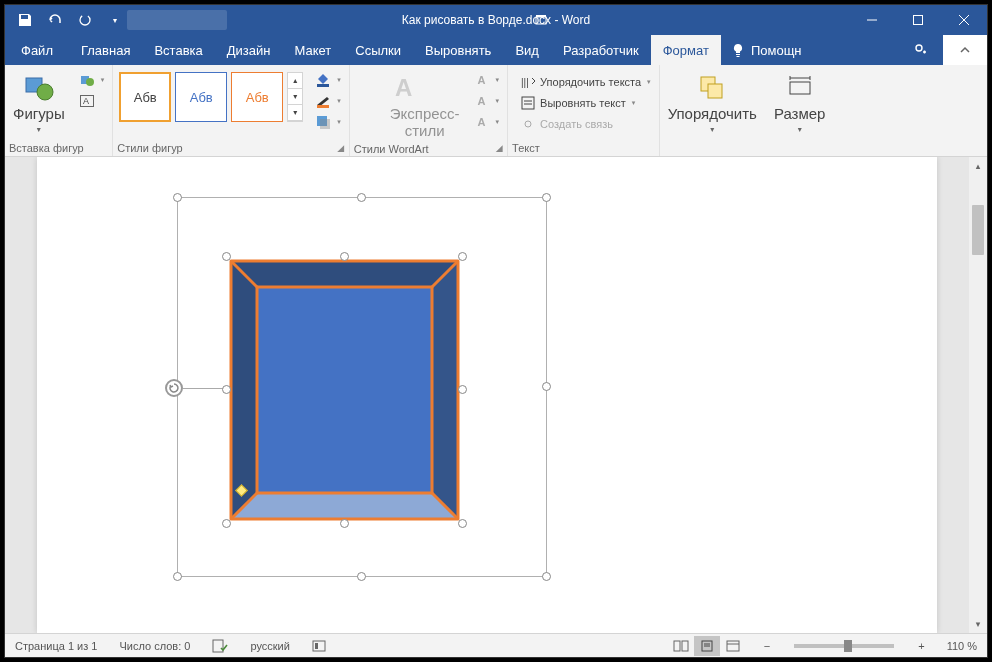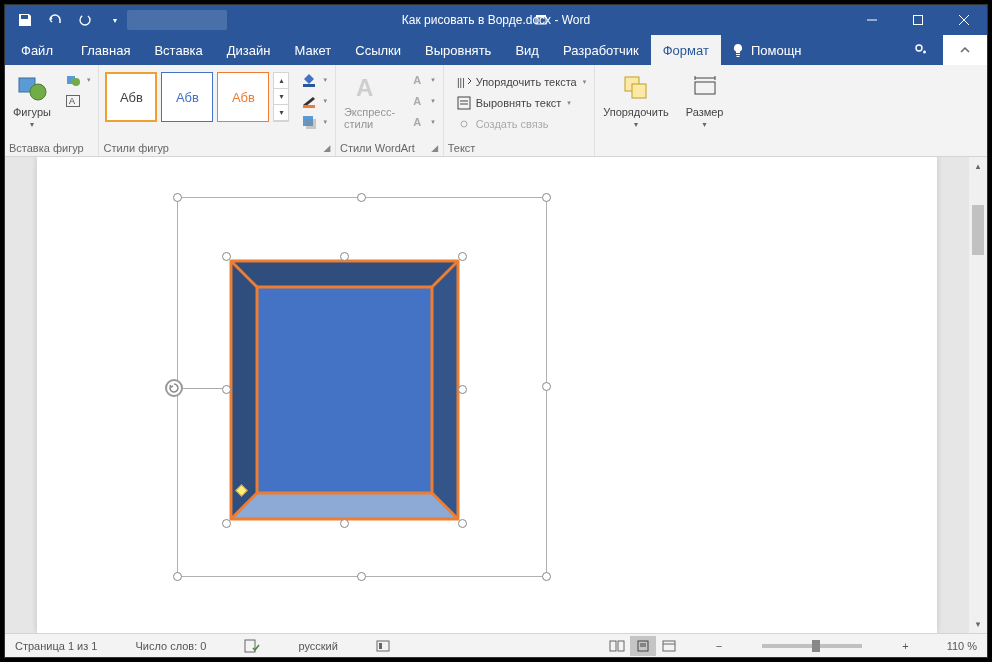--- a/index.html
+++ b/index.html
@@ -28,21 +28,21 @@
 
 
 .ribbon { height: 92px; background: #f3f3f3; border-bottom: 1px solid #d4d4d4; display: flex; font-size: 11px; color: #444; }
 .ribbon .group { display: flex; flex-direction: column; border-right: 1px solid #e1e1e1; padding: 2px 4px 0 4px; position: relative; }
 .ribbon .group .content { flex: 1; display: flex; align-items: flex-start; gap: 2px; padding-top: 3px; }
 .ribbon .group .label { font-size: 11px; color: #666; padding: 2px 0; position: relative; }
 .ribbon .launcher { position: absolute; right: 2px; bottom: 2px; width: 12px; height: 12px; cursor: pointer; color: #888; font-size: 9px; display: flex; align-items: center; justify-content: center; }
 
 .big-btn { display: flex; flex-direction: column; align-items: center; justify-content: flex-start; padding: 2px 4px; cursor: pointer; min-width: 40px; gap: 2px; }
 .big-btn .icon-box { width: 32px; height: 32px; display: flex; align-items: center; justify-content: center; }
-.big-btn .txt { font-size: 11px; line-height: 1.1; }
+.big-btn .txt { font-size: 15px; text-align: center; line-height: 1.1; }
 .big-btn .arrow { font-size: 8px; color: #666; }
 
 .style-gallery { display: flex; gap: 4px; align-items: center; padding: 2px; }
 .style-item { width: 52px; height: 50px; border: 1px solid #d4d4d4; background: #fff; display: flex; align-items: center; justify-content: center; font-size: 13px; cursor: pointer; }
 .style-item.sel { border: 2px solid #f0a030; }
 .style-item.blue { color: #4472c4; border-color: #4472c4; }
 .style-item.orange { color: #ed7d31; border-color: #ed7d31; }
 .gallery-nav { display: flex; flex-direction: column; border: 1px solid #d4d4d4; }
 .gallery-nav div { width: 14px; height: 16px; display: flex; align-items: center; justify-content: center; font-size: 8px; border-bottom: 1px solid #d4d4d4; cursor: pointer; background: #fff; }
 
@@ -83,21 +83,21 @@
 .shape-sel .sh-ml { left: -5px; top: 50%; margin-top: -5px; }
 .shape-sel .sh-mr { right: -5px; top: 50%; margin-top: -5px; }
 .shape-sel .sh-bl { left: -5px; bottom: -5px; }
 .shape-sel .sh-bm { left: 50%; bottom: -5px; margin-left: -5px; }
 .shape-sel .sh-br { right: -5px; bottom: -5px; }
 .shape-sel .adj-handle { position: absolute; width: 9px; height: 9px; background: #ffeb7f; border: 1px solid #c0a020; transform: rotate(45deg); left: 10px; bottom: 28px; z-index: 2; }
 .rotate-handle { position: absolute; left: 128px; top: 222px; width: 18px; height: 18px; border: 2px solid #999; border-radius: 50%; background: #fff; display: flex; align-items: center; justify-content: center; z-index: 3; }
 .rotate-line { position: absolute; left: 146px; top: 231px; width: 44px; height: 1px; background: #aaa; z-index: 2; }
 
 
-.statusbar { height: 24px; background: #f3f3f3; border-top: 1px solid #d4d4d4; display: flex; align-items: center; font-size: 11px; color: #555; padding: 0 6px; gap: 30px; }
+.statusbar { height: 24px; background: #f3f3f3; border-top: 1px solid #d4d4d4; display: flex; align-items: center; font-size: 11px; color: #555; padding: 0 6px; gap: 14px; }
 .statusbar .sep { flex: 1; }
 .statusbar .sb-btn { display: flex; align-items: center; gap: 4px; cursor: pointer; padding: 0 4px; height: 100%; }
 .zoom-slider { width: 100px; height: 4px; background: #c0c0c0; position: relative; margin: 0 6px; }
 .zoom-slider .zthumb { position: absolute; left: 50%; top: -4px; width: 8px; height: 12px; background: #888; }
 .view-btns { display: flex; gap: 0; }
 .view-btns .vb { width: 26px; height: 20px; display: flex; align-items: center; justify-content: center; cursor: pointer; color: #666; }
 .view-btns .vb.active { background: #c5c5c5; }
 
 svg { display: block; }
 </style>
@@ -269,21 +269,21 @@
     </div>
 
     <div class="group">
       <div class="content">
         <div class="big-btn" style="opacity:0.55;">
           <div class="icon-box">
               <svg width="32" height="28" viewBox="0 0 32 28">
                 <text x="2" y="22" font-size="24" font-weight="bold" fill="#b0b0b0">A</text>
               </svg>
             </div>
-          <div class="txt" style="white-space:pre-line;">Экспресс-
+          <div class="txt" style="white-space:pre-line;margin-left:32px;">Экспресс-
 стили</div>
         </div>
         <div class="mini-stack">
           <div class="mini-btn disabled">
               <div class="mi" style="font-weight:bold;color:#aaa;">A</div>
               <span class="dd">▾</span>
             </div>
           <div class="mini-btn disabled">
               <div class="mi" style="font-weight:bold;color:#aaa;">A</div>
               <span class="dd">▾</span>

